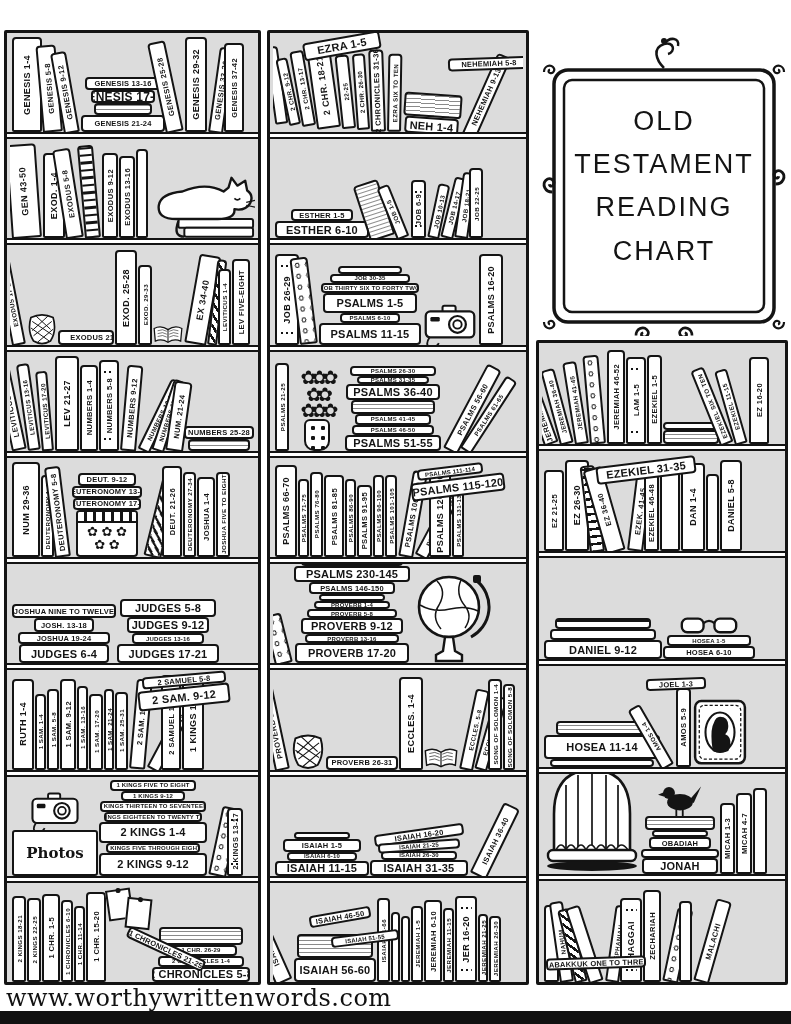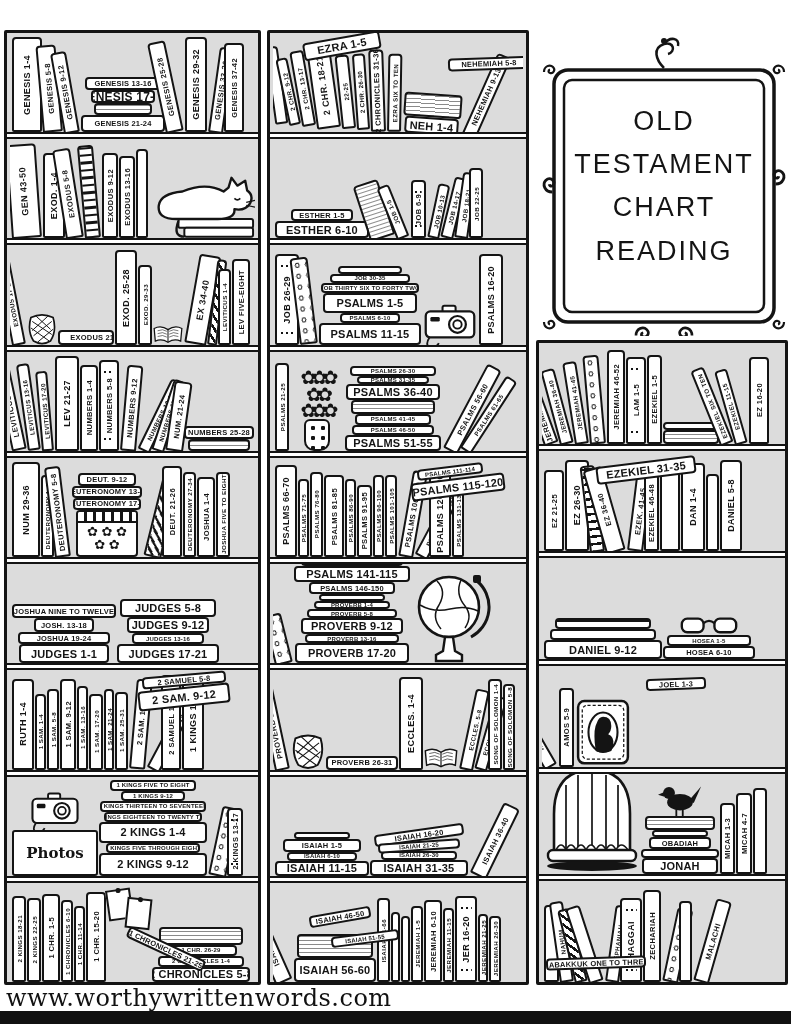--- a/index.html
+++ b/index.html
@@ -274,21 +274,21 @@
             <div class="bh" style="width: 104px; height: 14px;">
               <span style="font-size: 7.5px;">JOSHUA NINE TO TWELVE</span>
             </div>
             <div class="bh" style="width: 60px; height: 14px;">
               <span style="font-size: 7.5px;">JOSH. 13-18</span>
             </div>
             <div class="bh" style="width: 92px; height: 12px;">
               <span style="font-size: 7.5px;">JOSHUA 19-24</span>
             </div>
             <div class="bh" style="width: 90px; height: 19px;">
-              <span style="font-size: 11px;">JUDGES 1-1</span>
+              <span style="font-size: 11px;">JUDGES 6-4</span>
             </div>
           </div>
           <div class="stack">
             <div class="bh" style="width: 96px; height: 18px;">
               <span style="font-size: 11px;">JUDGES 5-8</span>
             </div>
             <div class="bh" style="width: 82px; height: 16px;">
               <span style="font-size: 11px;">JUDGES 9-12</span>
             </div>
             <div class="bh" style="width: 72px; height: 11px;">
@@ -643,21 +643,21 @@
       </div>
       <div class="board"></div>
       <div class="shelf">
         <div class="row">
           <div class="bv p-swirl" style="width: 18px; height: 52%; transform: rotate(-14deg);"></div>
           <div class="stack">
             <div class="bh" style="width: 102px; height: 16px;">
               <span style="font-size: 11px;">PSALMS 136-140</span>
             </div>
             <div class="bh" style="width: 116px; height: 16px;">
-              <span style="font-size: 11px;">PSALMS 141-115</span>
+              <span style="font-size: 11px;">PSALMS 230-145</span>
             </div>
             <div class="bh" style="width: 86px; height: 12px;">
               <span style="font-size: 7.5px;">PSALMS 146-150</span>
             </div>
             <div class="bh" style="width: 66px; height: 7px;"></div>
             <div class="bh" style="width: 76px; height: 8px;">
               <span style="font-size: 6px;">PROVERB 1-4</span>
             </div>
             <div class="bh" style="width: 90px; height: 9px;">
               <span style="font-size: 6px;">PROVERB 5-8</span>
@@ -894,20 +894,27 @@
             </div>
             <div class="bh" style="width: 92px; height: 13px;">
               <span style="font-size: 7.5px;">HOSEA 6-10</span>
             </div>
           </div>
         </div>
       </div>
       <div class="board"></div>
       <div class="shelf">
         <div class="row">
+          <div class="stack">
+            <div class="bh p-pages" style="width: 92px; height: 14px;"></div>
+            <div class="bh" style="width: 116px; height: 24px;">
+              <span style="font-size: 11px;">HOSEA 11-14</span>
+            </div>
+            <div class="bh" style="width: 104px; height: 8px;"></div>
+          </div>
           <div class="bh float" style="width: 60px; height: 12px; transform: rotate(-2deg); left: 102px; top: 10px;">
             <span style="font-size: 7.5px;">JOEL 1-3</span>
           </div>
           <div class="bv" style="width: 14px; height: 70%; transform: rotate(-30deg);">
             <i style="font-size: 6.2px;">AMOS 1-4</i>
           </div>
           <div class="bv" style="width: 15px; height: 80%;">
             <i style="font-size: 7.5px;">AMOS 5-9</i>
           </div>
           <div class="decor" style="width: 56px;">
@@ -1007,20 +1014,20 @@
       <use href="#sw" transform="translate(4,296) scale(1,-1)"></use>
       <use href="#sw" transform="translate(244,296) scale(-1,-1)"></use>
       <use href="#sw" transform="translate(2,158) scale(1.3) rotate(-90 0 0)"></use>
       <use href="#sw" transform="translate(246,150) scale(-1.3,1.3) rotate(-90 0 0)"></use>
       <use href="#sw" transform="translate(96,292) scale(1.2)"></use>
       <use href="#sw" transform="translate(152,292) scale(-1.2,1.2)"></use>
     </svg>
     <div class="title-text">
       <div class="tl">OLD</div>
       <div class="tl">TESTAMENT</div>
+      <div class="tl">READING</div>
       <div class="tl">CHART</div>
-      <div class="tl">READING</div>
     </div>
   </div>
 
   <div class="footer">www.worthywrittenwords.com</div>
   <div class="bottom-bar"></div>
 </div>
 
 </body></html>

